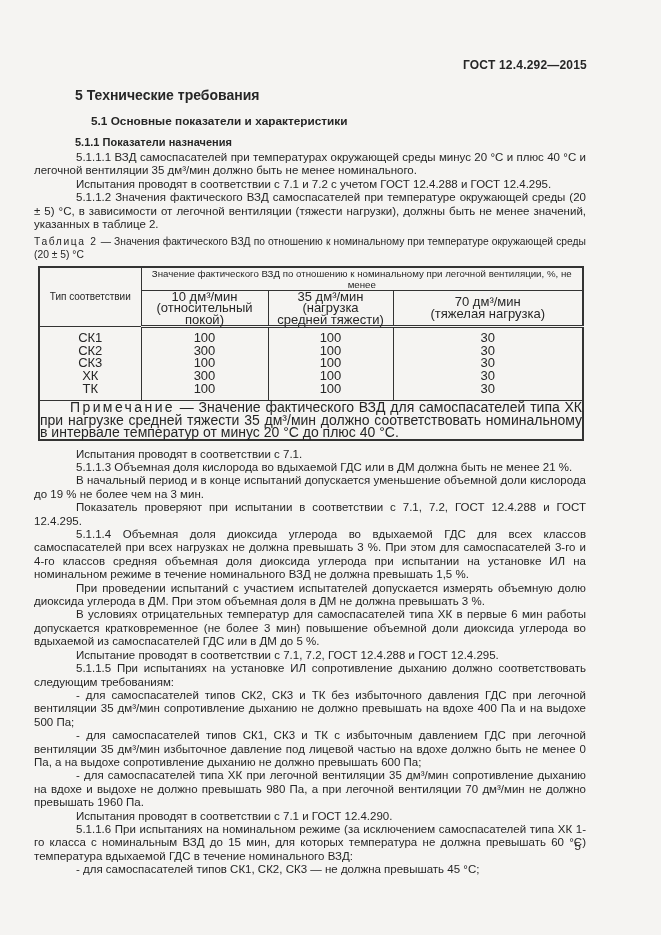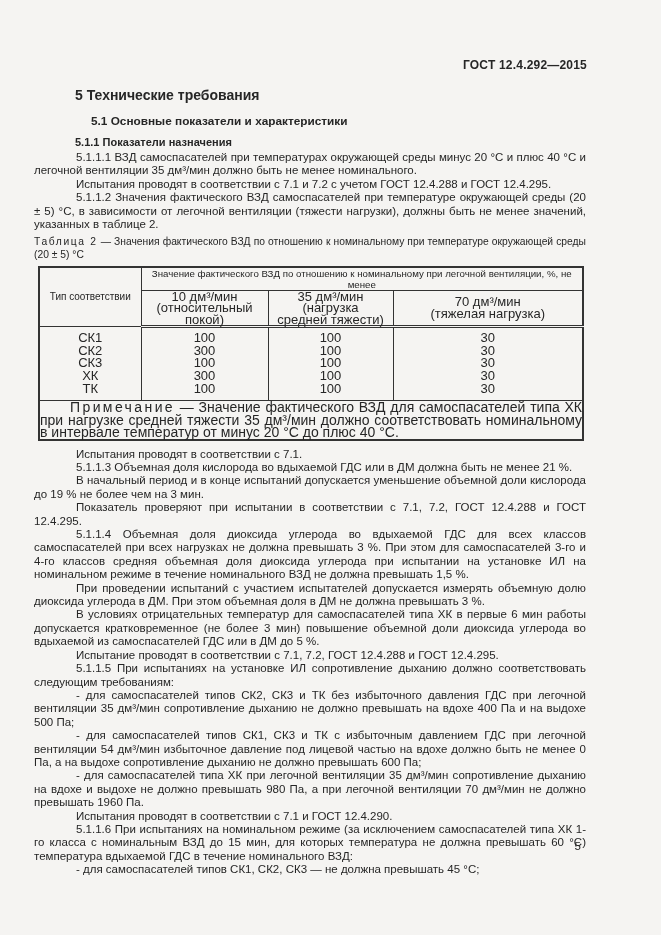--- a/index.html
+++ b/index.html
@@ -202,21 +202,21 @@
     <p class="after-table-first">Испытания проводят в соответствии с 7.1.</p>
     <p>5.1.1.3 Объемная доля кислорода во вдыхаемой ГДС или в ДМ должна быть не менее 21 %.</p>
     <p>В начальный период и в конце испытаний допускается уменьшение объемной доли кислорода до 19 % не более чем на 3 мин.</p>
     <p>Показатель проверяют при испытании в соответствии с 7.1, 7.2, ГОСТ 12.4.288 и ГОСТ 12.4.295.</p>
     <p>5.1.1.4 Объемная доля диоксида углерода во вдыхаемой ГДС для всех классов самоспасателей при всех нагрузках не должна превышать 3 %. При этом для самоспасателей 3-го и 4-го классов средняя объемная доля диоксида углерода при испытании на установке ИЛ на номинальном режиме в течение номинального ВЗД не должна превышать 1,5 %.</p>
     <p>При проведении испытаний с участием испытателей допускается измерять объемную долю диоксида углерода в ДМ. При этом объемная доля в ДМ не должна превышать 3 %.</p>
     <p>В условиях отрицательных температур для самоспасателей типа ХК в первые 6 мин работы допускается кратковременное (не более 3 мин) повышение объемной доли диоксида углерода во вдыхаемой из самоспасателей ГДС или в ДМ до 5 %.</p>
     <p>Испытание проводят в соответствии с 7.1, 7.2, ГОСТ 12.4.288 и ГОСТ 12.4.295.</p>
     <p>5.1.1.5 При испытаниях на установке ИЛ сопротивление дыханию должно соответствовать следующим требованиям:</p>
     <p>- для самоспасателей типов СК2, СК3 и ТК без избыточного давления ГДС при легочной вентиляции 35 дм³/мин сопротивление дыханию не должно превышать на вдохе 400 Па и на выдохе 500 Па;</p>
-    <p>- для самоспасателей типов СК1, СК3 и ТК с избыточным давлением ГДС при легочной вентиляции 54 дм³/мин избыточное давление под лицевой частью на вдохе должно быть не менее 0 Па, а на выдохе сопротивление дыханию не должно превышать 600 Па;</p>
+    <p>- для самоспасателей типов СК1, СК3 и ТК с избыточным давлением ГДС при легочной вентиляции 35 дм³/мин избыточное давление под лицевой частью на вдохе должно быть не менее 0 Па, а на выдохе сопротивление дыханию не должно превышать 600 Па;</p>
     <p>- для самоспасателей типа ХК при легочной вентиляции 35 дм³/мин сопротивление дыханию на вдохе и выдохе не должно превышать 980 Па, а при легочной вентиляции 70 дм³/мин не должно превышать 1960 Па.</p>
     <p>Испытания проводят в соответствии с 7.1 и ГОСТ 12.4.290.</p>
     <p>5.1.1.6 При испытаниях на номинальном режиме (за исключением самоспасателей типа ХК 1-го класса с номинальным ВЗД до 15 мин, для которых температура не должна превышать 60 °С) температура вдыхаемой ГДС в течение номинального ВЗД:</p>
     <p>- для самоспасателей типов СК1, СК2, СК3 — не должна превышать 45 °С;</p>
   </div>
 
   <div class="pagenum">5</div>
 
 </div>
 

